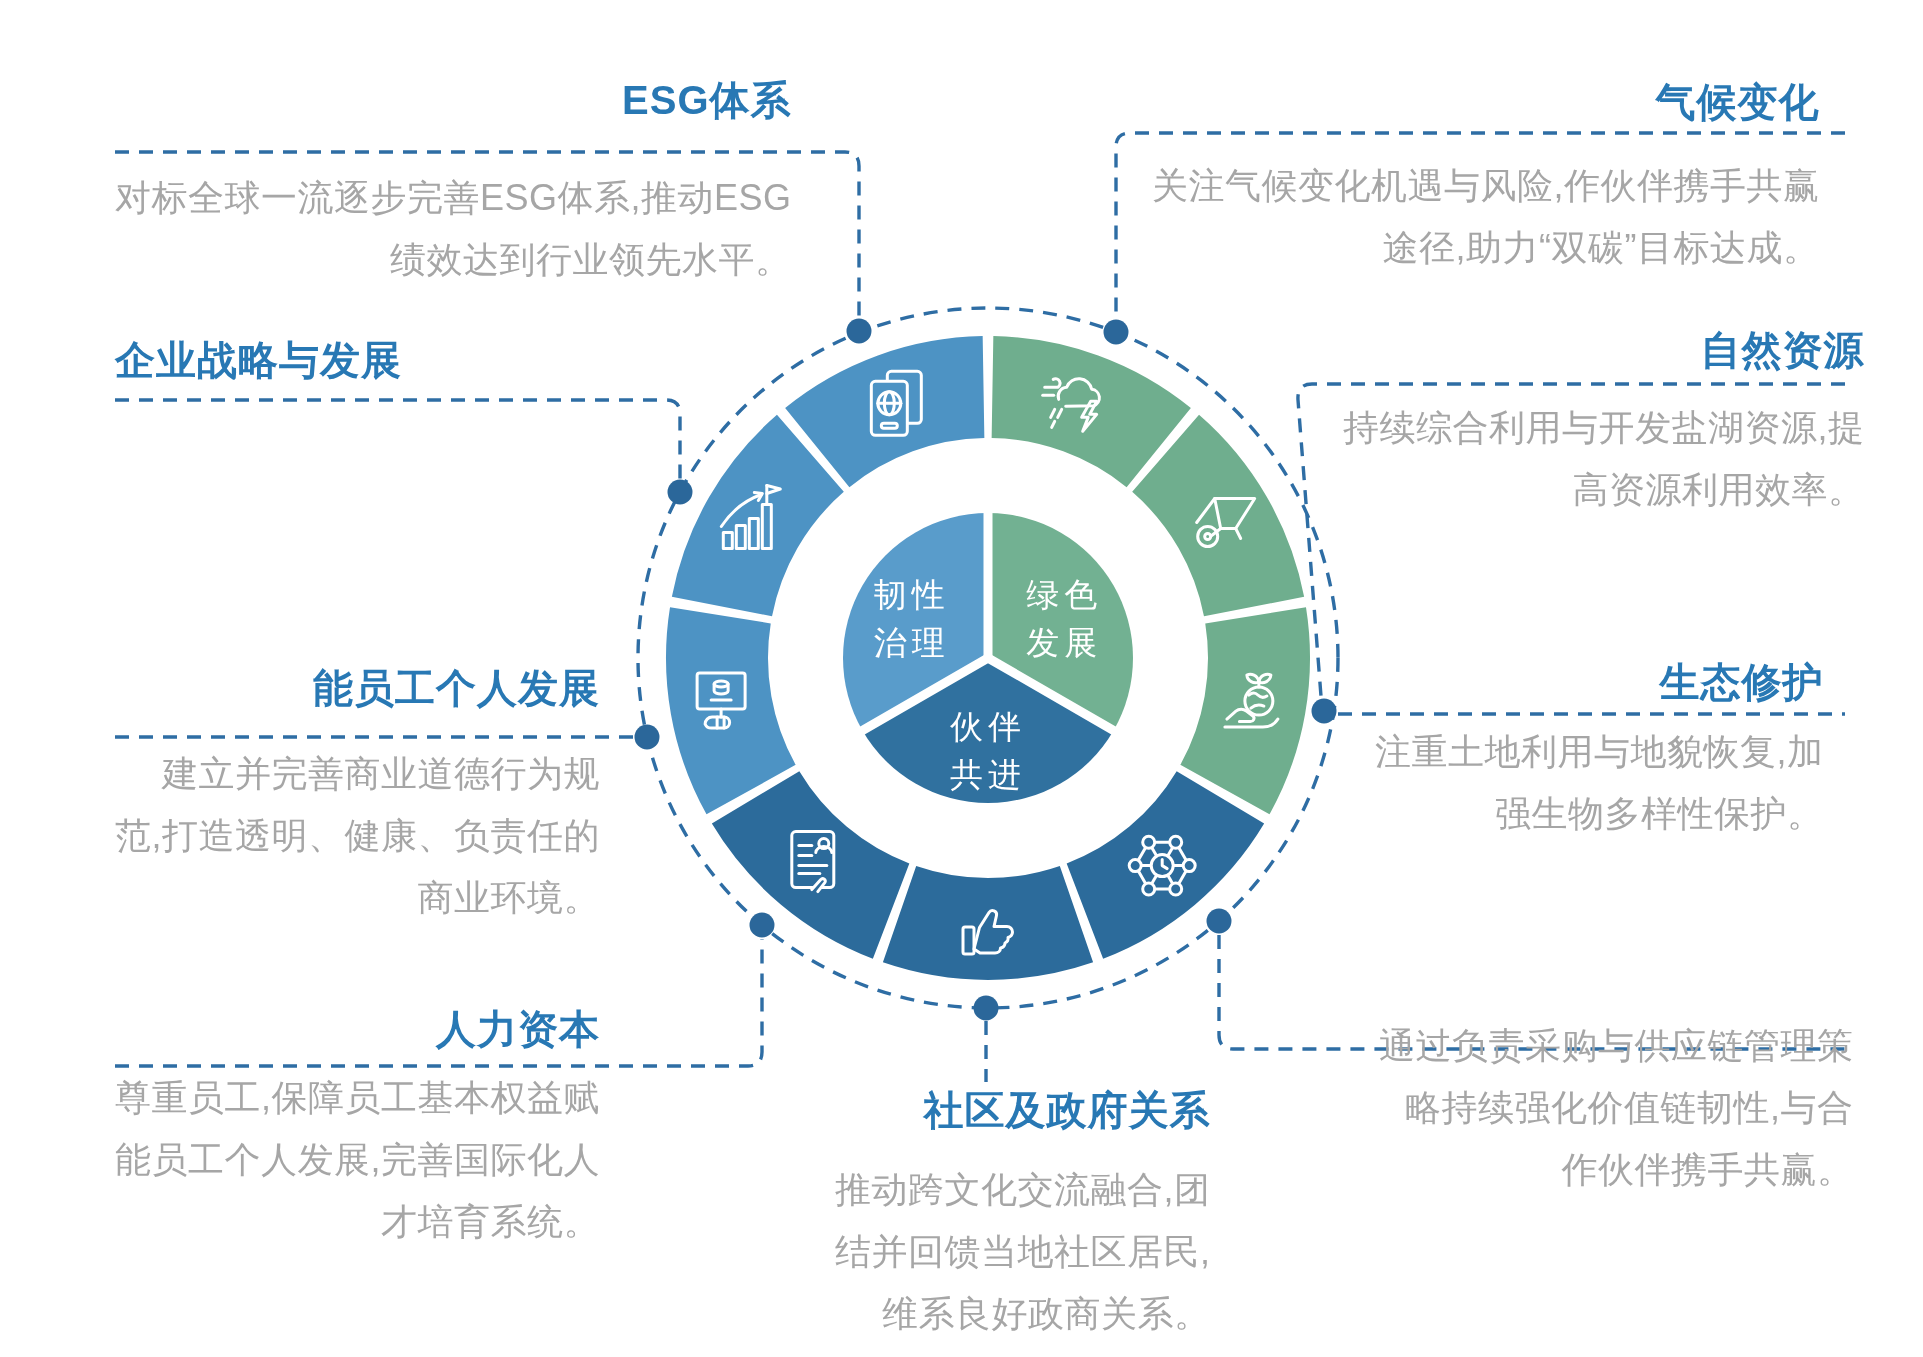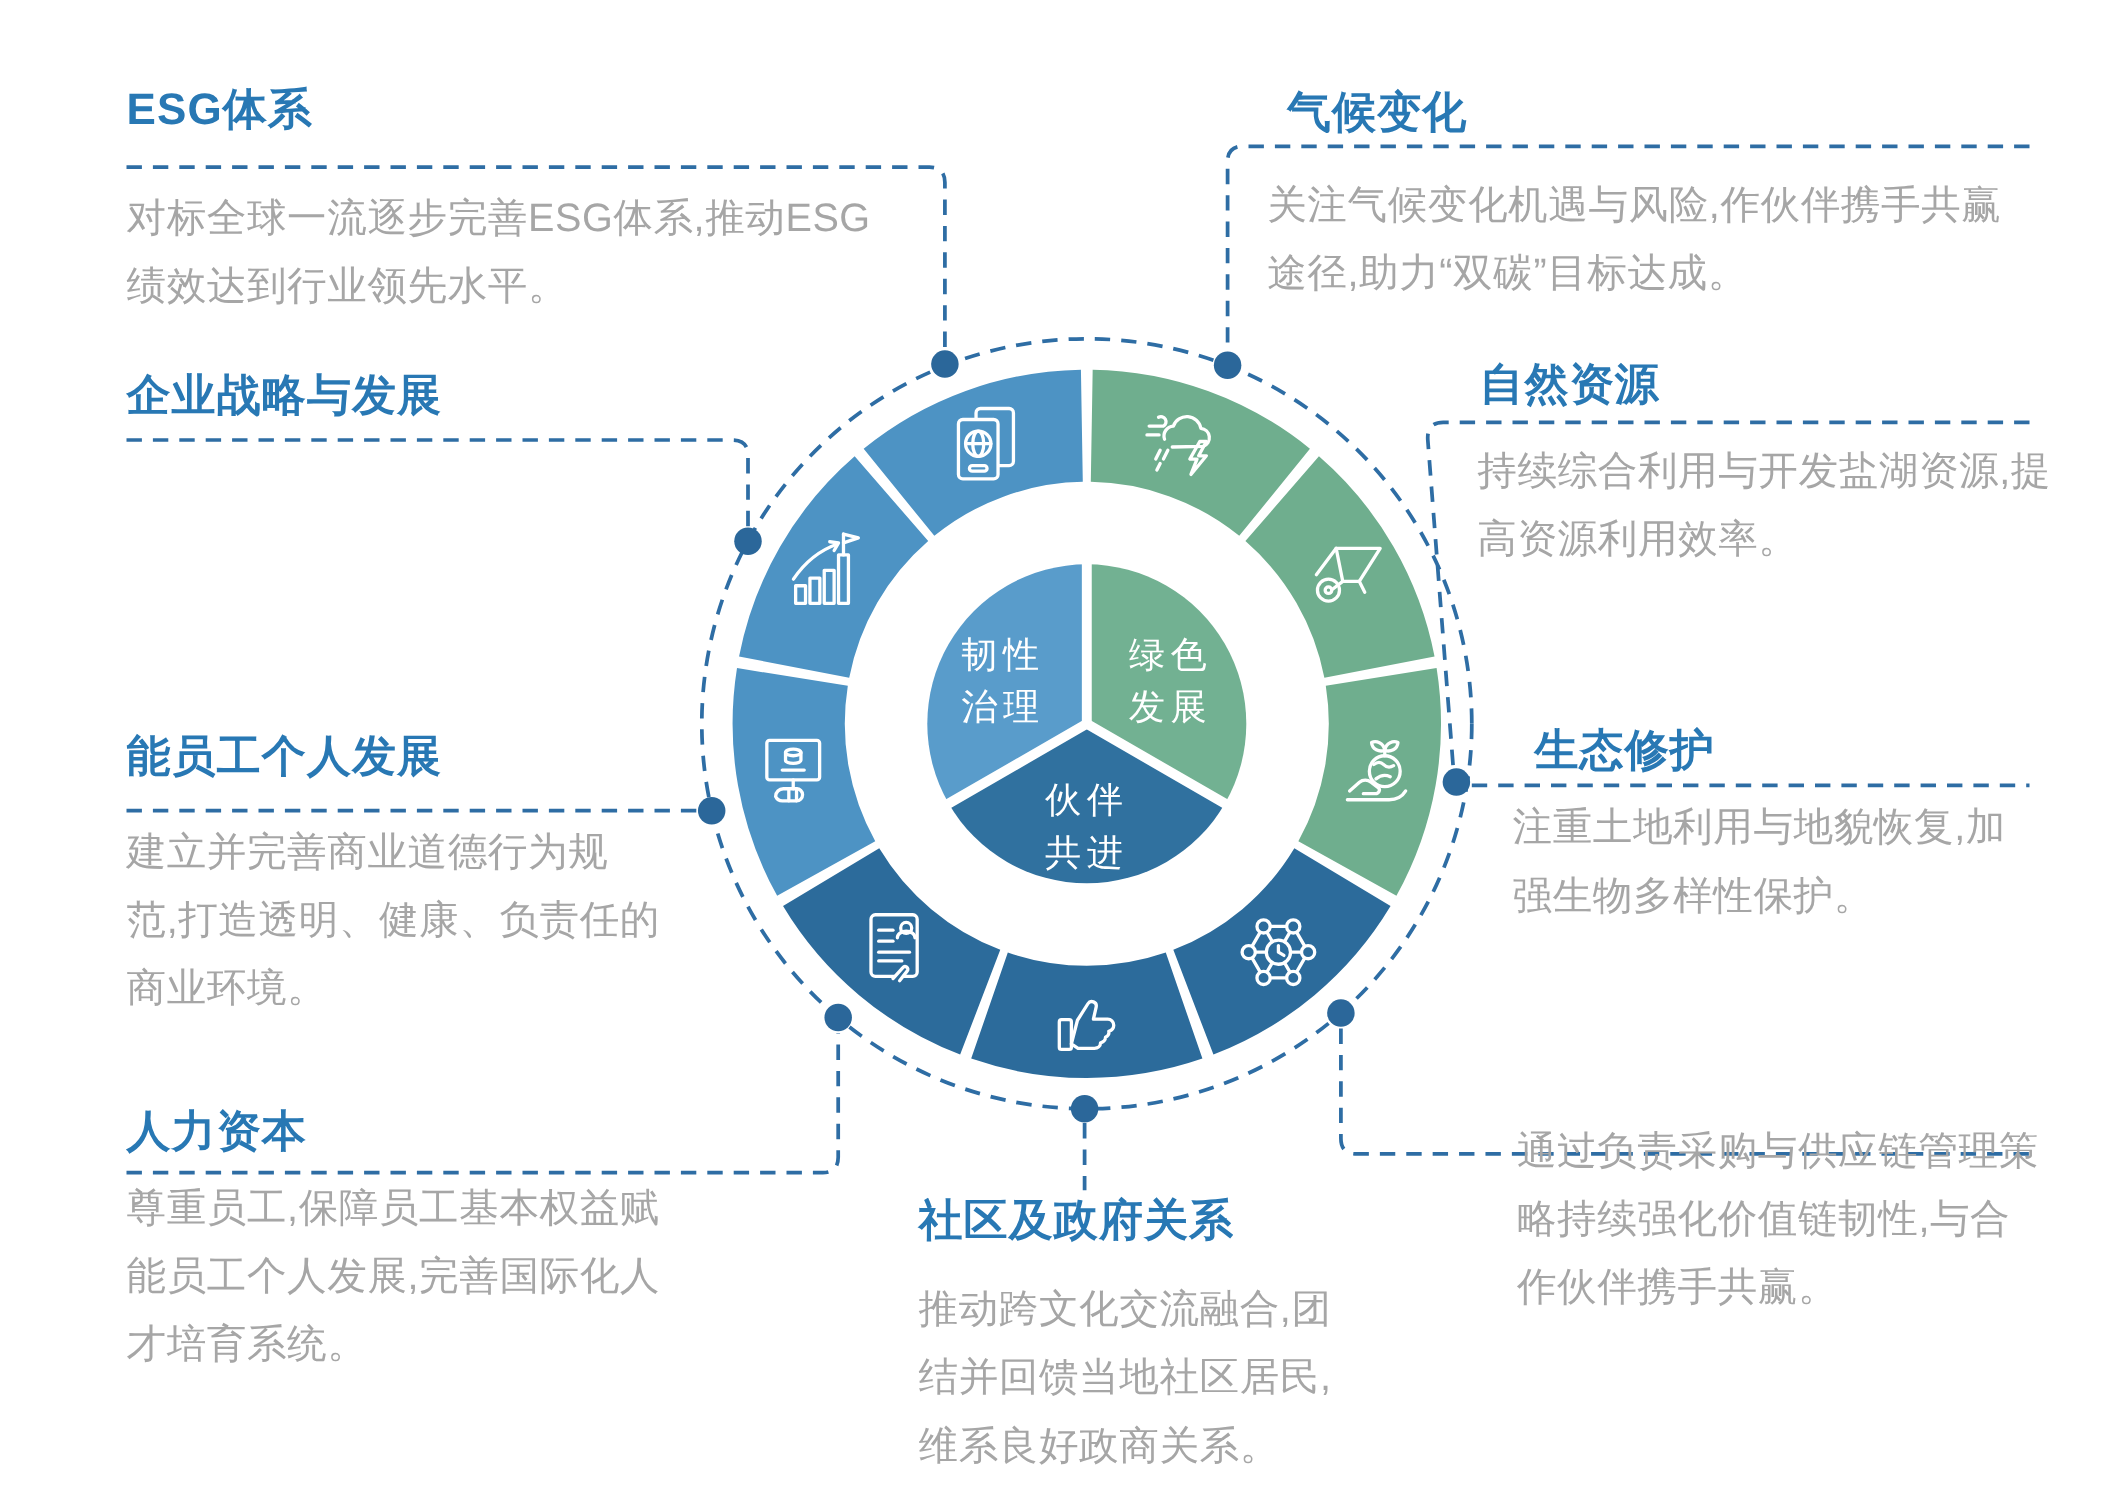--- a/index.html
+++ b/index.html
@@ -1,21 +1,21 @@
 <!DOCTYPE html>
 <html><head>
 <meta charset="utf-8">
 <style>
   html,body{margin:0;padding:0;background:#fff;}
   .canvas{position:relative;width:1923px;height:1357px;background:#fff;overflow:hidden;
           font-family:"Liberation Sans","DejaVu Sans",sans-serif;}
   #diagram{position:absolute;left:0;top:0;}
   .sec{position:absolute;white-space:nowrap;}
-  .sec .h{font-size:40px;font-weight:bold;letter-spacing:1px;color:#2878b4;line-height:48px;}
-  .sec .body{font-size:36px;color:#a6a6a6;line-height:62px;letter-spacing:0.5px;}
+  .sec .h{font-size:40px;font-weight:bold;letter-spacing:1px;color:#2878b4;line-height:48px;text-align:right;}
+  .sec .body{font-size:36px;color:#a6a6a6;line-height:62px;letter-spacing:0.5px;text-align:right;}
   .dash{fill:none;stroke:#2e6da4;stroke-width:3.4;stroke-dasharray:14 10;}
   .dot{fill:#2b679a;stroke:none;}
   .iconset{stroke:#ffffff;stroke-width:3;fill:none;stroke-linecap:round;stroke-linejoin:round;}
   .pielabel{fill:#ffffff;font-size:33px;letter-spacing:5px;text-anchor:middle;
             font-family:"Liberation Sans","DejaVu Sans",sans-serif;}
 </style>
 </head>
 <body>
 
 <div class="canvas">

